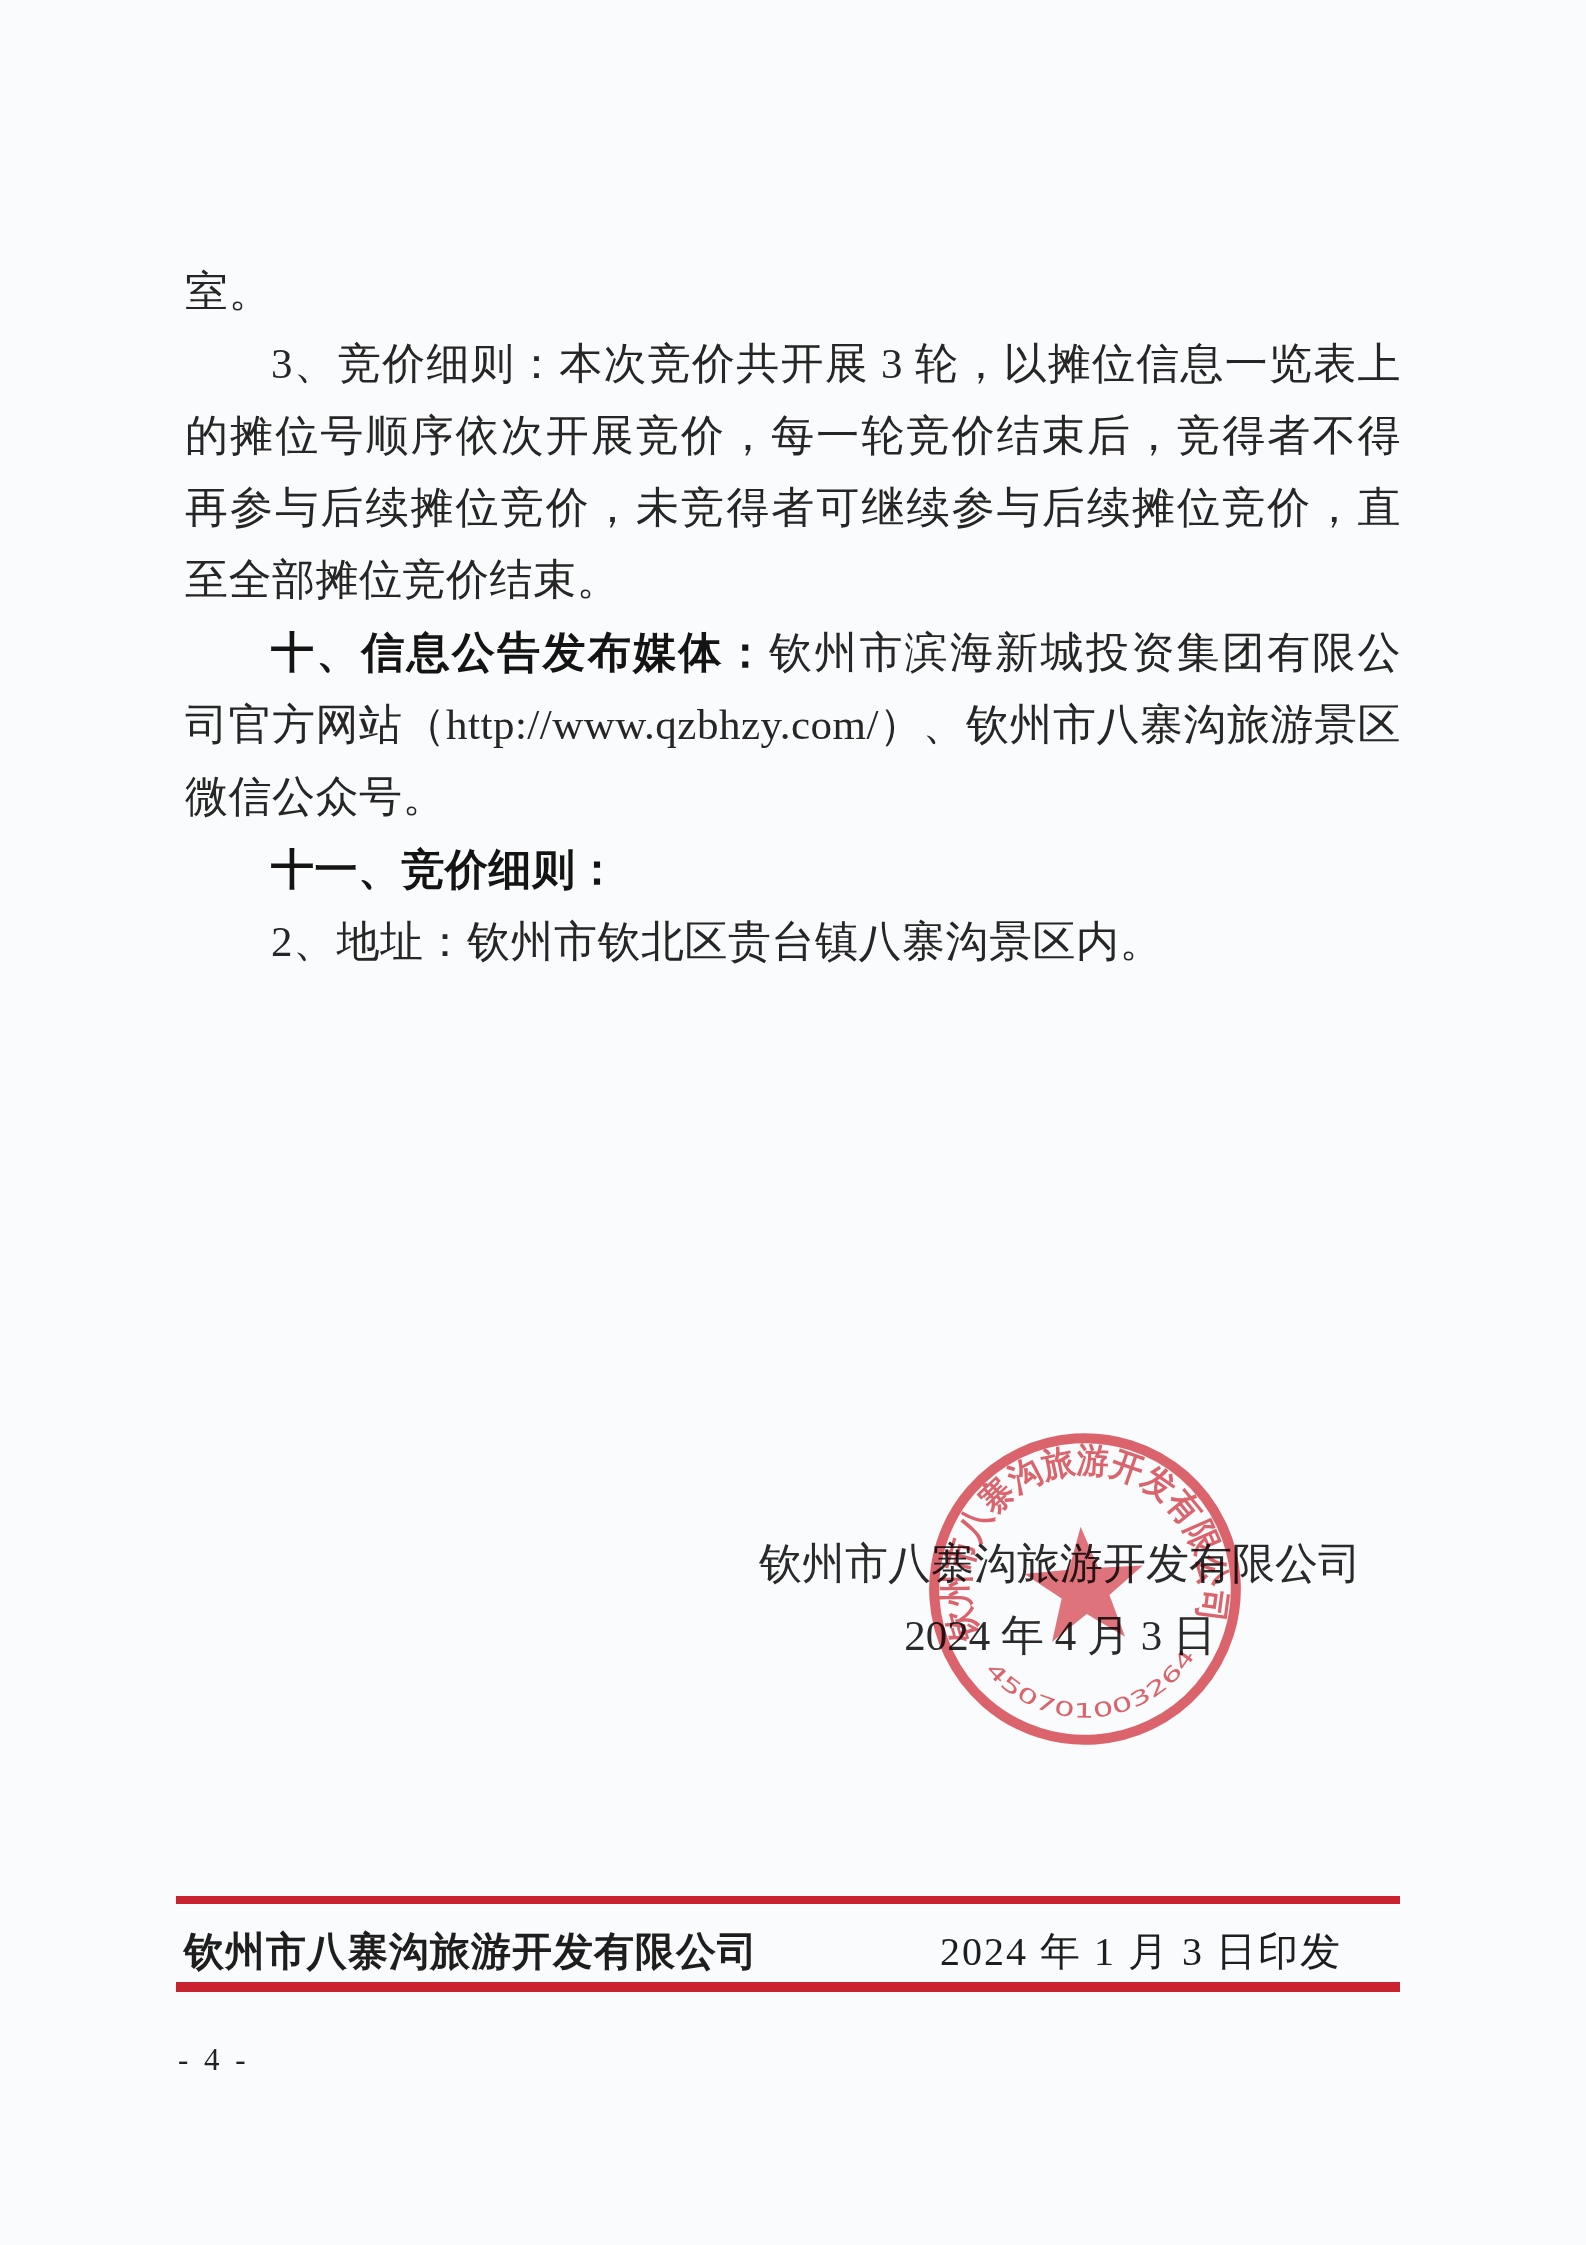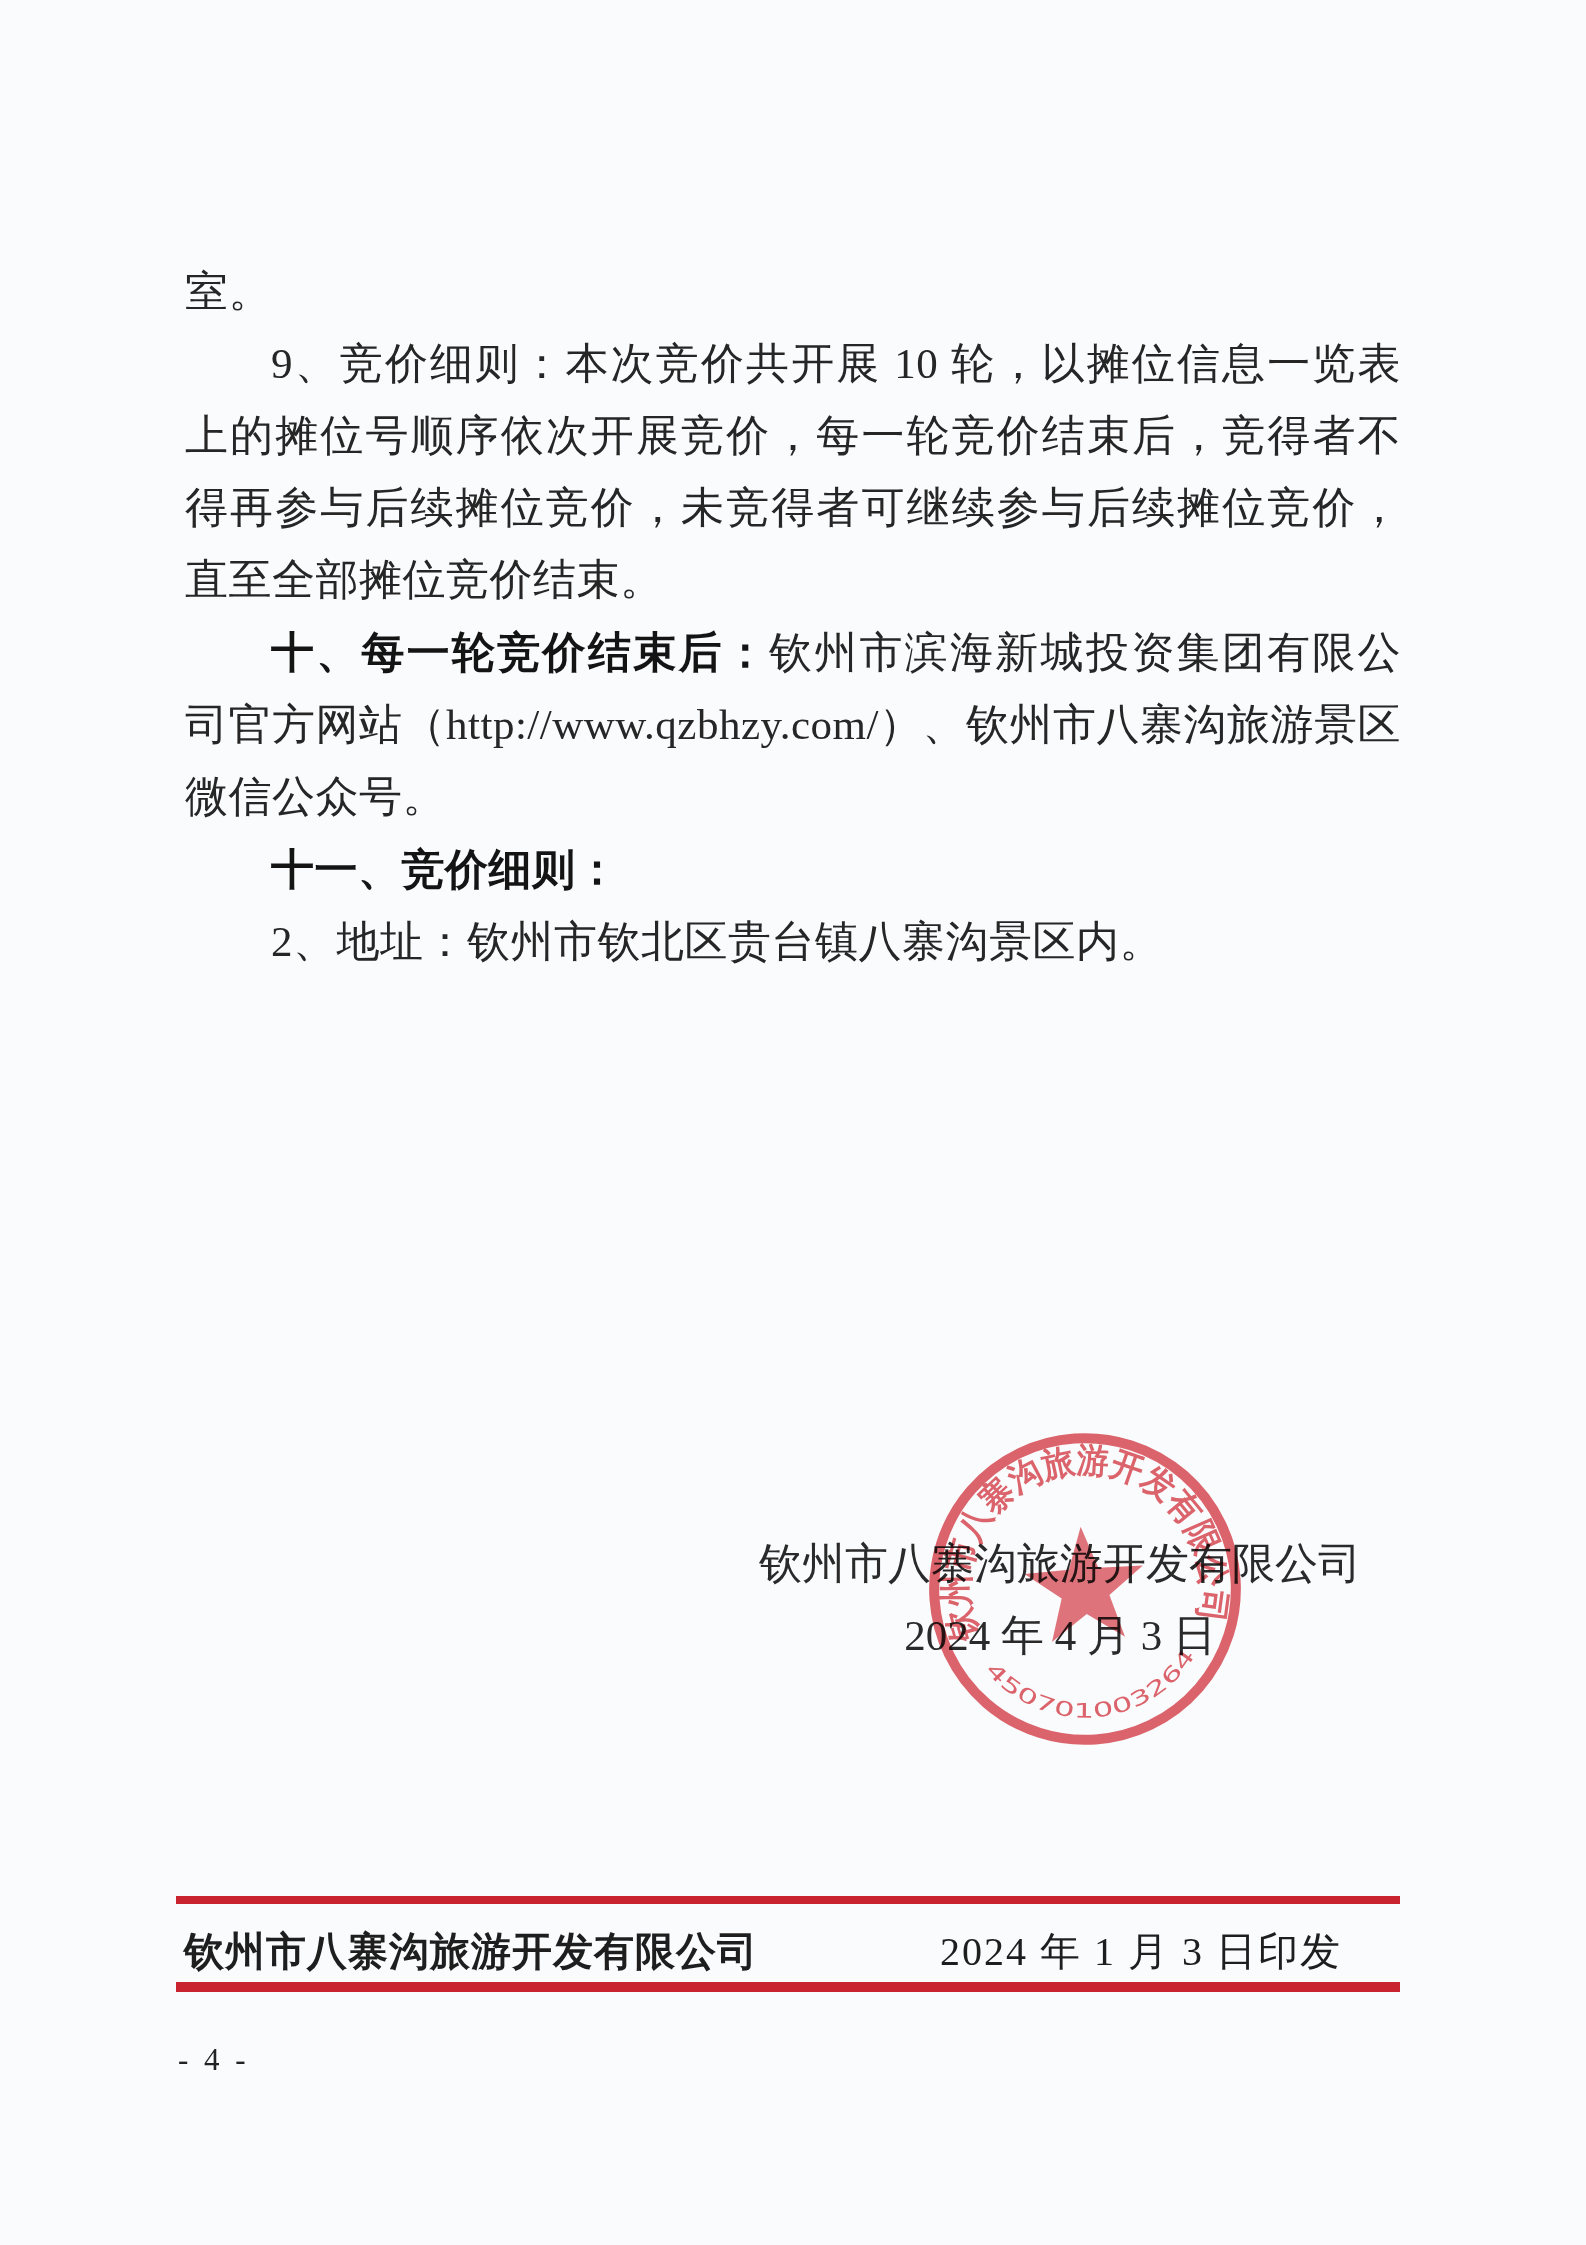--- a/index.html
+++ b/index.html
@@ -72,22 +72,22 @@
     letter-spacing:4px;
   }
 </style>
 </head>
 <body>
 
 <div class="page">
 
   <div class="content">
     <p>室。</p>
-    <p class="indent">9、竞价细则：本次竞价共开展 10 轮，以摊位信息一览表上的摊位号顺序依次开展竞价，每一轮竞价结束后，竞得者不得再参与后续摊位竞价，未竞得者可继续参与后续摊位竞价，直至全部摊位竞价结束。</p>
-    <p class="indent"><span class="h-strong">十、每一轮竞价结束后：</span><span>钦州市滨海新城投资集团有限公司官方网站（http://www.qzbhzy.com/）、钦州市八寨沟旅游景区微信公众号。</span></p>
+    <p class="indent">3、竞价细则：本次竞价共开展 3 轮，以摊位信息一览表上的摊位号顺序依次开展竞价，每一轮竞价结束后，竞得者不得再参与后续摊位竞价，未竞得者可继续参与后续摊位竞价，直至全部摊位竞价结束。</p>
+    <p class="indent"><span class="h-strong">十、信息公告发布媒体：</span><span>钦州市滨海新城投资集团有限公司官方网站（http://www.qzbhzy.com/）、钦州市八寨沟旅游景区微信公众号。</span></p>
     <p class="indent"><span class="h-strong">十一、竞价细则：</span></p>
     <p class="indent">2、地址：钦州市钦北区贵台镇八寨沟景区内。</p>
   </div>
 
   <div class="signature">
     <p class="sig-line">钦州市八寨沟旅游开发有限公司</p>
     <p class="sig-line">2024 年 4 月 3 日</p>
   </div>
 
   <svg class="seal" viewBox="0 0 360 360" xmlns="http://www.w3.org/2000/svg">

